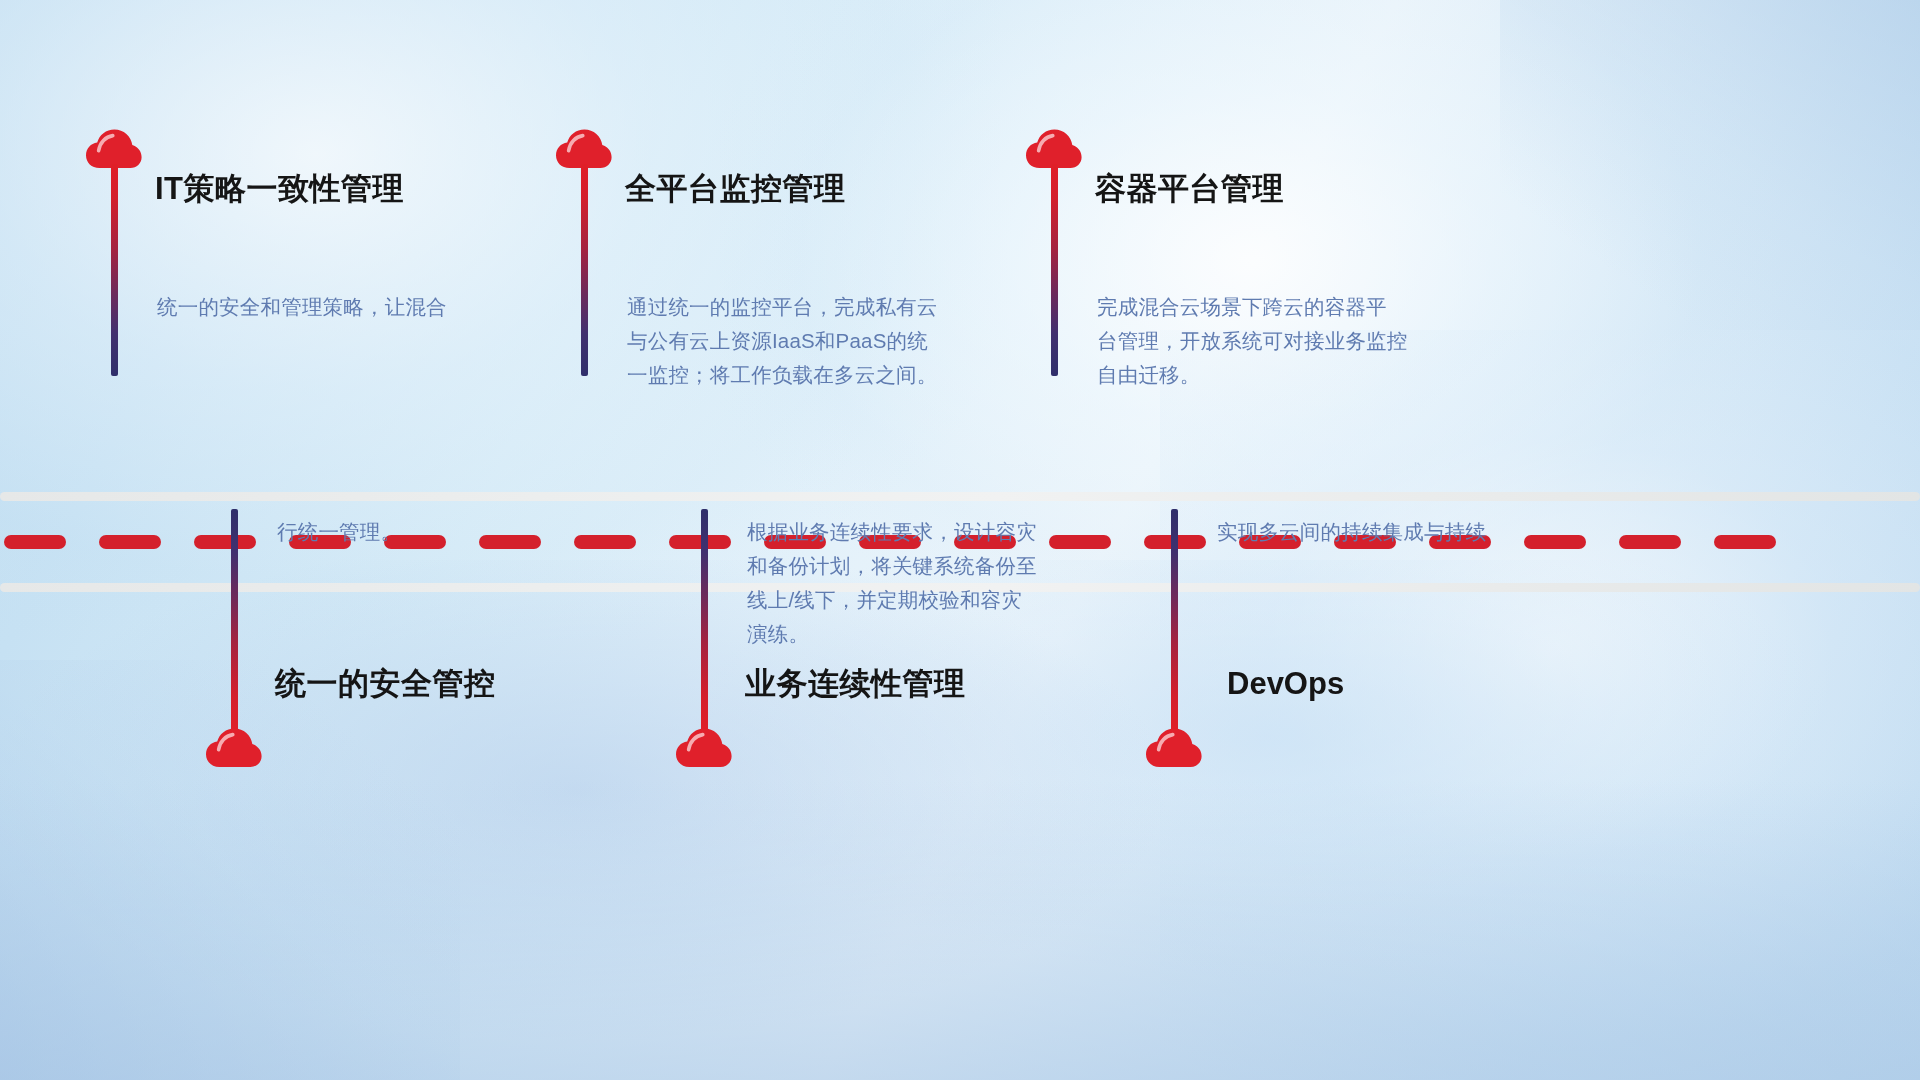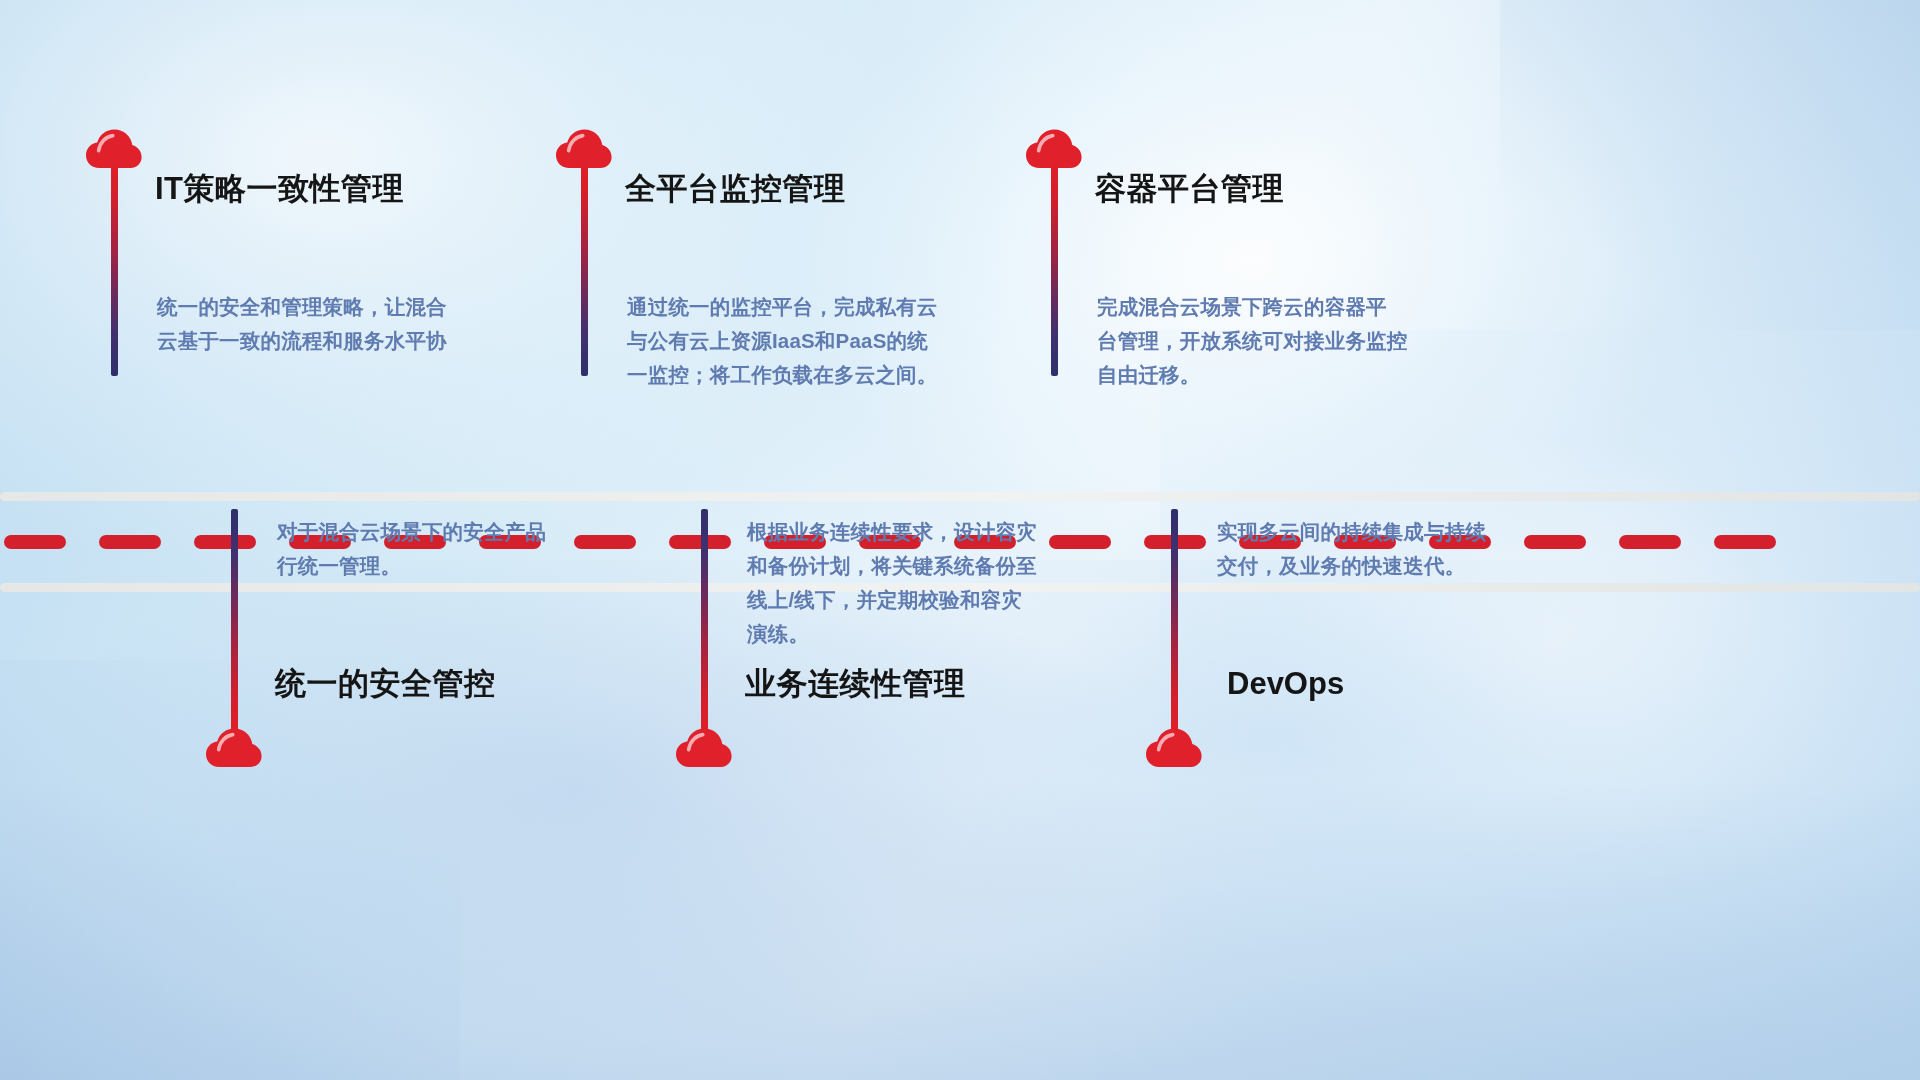--- a/index.html
+++ b/index.html
@@ -196,21 +196,21 @@
   .heading.latin { letter-spacing: 0px; margin-left: 12px; }
 
   .body-text {
     position: absolute;
     font-size: 20.5px;
     line-height: 34px;
     color: #5f7bb0;
     width: 320px;
     letter-spacing: 0.2px;
   }
-  .body-text .ln { display: block; white-space: nowrap; font-weight: bold; }
+  .body-text .ln { display: block; white-space: nowrap; }
 
   
   .col-top .marker  { left: 0;   top: 0; }
   .col-top .stem    { left: 26px; top: 36px; height: 212px; }
   .col-top .heading { left: 70px; top: 42px; }
   .col-top .body-text { left: 72px; top: 162px; }
 
   
   .col-bot .body-text { left: 72px; top: 10px; }
   .col-bot .heading   { left: 70px; top: 160px; }
@@ -235,21 +235,20 @@
     <div class="marker">
       <svg class="cloud" viewBox="0 0 58 42">
         <path d="M14.5 40 C6.5 40 1 34.5 1 27.2 C1 20.6 5.8 15.4 12.2 14.6 C14.2 6.8 21.2 1.4 29.4 1.4 C38.6 1.4 46.2 8.2 47.3 17.1 C52.6 18.6 56.6 23.4 56.6 29.2 C56.6 35.3 51.7 40 45.4 40 Z" fill="#e0202b"></path>
         <path d="M13.6 22.6 C14.9 14.4 20.6 8.6 27.8 7.6" fill="none" stroke="#f7b9bd" stroke-width="3.6" stroke-linecap="round" opacity="0.92"></path>
       </svg>
     </div>
     <div class="stem stem-down"></div>
     <div class="heading">IT策略一致性管理</div>
     <div class="body-text">
       <span class="ln">统一的安全和管理策略，让混合</span>
-      <span class="ln">云基于一致的流程和服务水平协</span>
     </div>
   </div>
 
   <div class="col col-top" style="left:555px;">
     <div class="marker">
       <svg class="cloud" viewBox="0 0 58 42">
         <path d="M14.5 40 C6.5 40 1 34.5 1 27.2 C1 20.6 5.8 15.4 12.2 14.6 C14.2 6.8 21.2 1.4 29.4 1.4 C38.6 1.4 46.2 8.2 47.3 17.1 C52.6 18.6 56.6 23.4 56.6 29.2 C56.6 35.3 51.7 40 45.4 40 Z" fill="#e0202b"></path>
         <path d="M13.6 22.6 C14.9 14.4 20.6 8.6 27.8 7.6" fill="none" stroke="#f7b9bd" stroke-width="3.6" stroke-linecap="round" opacity="0.92"></path>
       </svg>
     </div>
@@ -299,21 +298,20 @@
         <div class="dash" style="background: rgb(212, 32, 44);"></div>
         <div class="dash" style="background: rgb(212, 32, 44);"></div>
         <div class="dash" style="background: rgb(212, 32, 44);"></div>
         <div class="dash" style="background: rgb(212, 32, 44);"></div>
       </div>
     <div class="road-edge bottom"></div>
   </div>
 
   <div class="col col-bot" style="left:205px;">
     <div class="body-text">
-      <span class="ln">对于混合云场景下的安全产品</span>
       <span class="ln">行统一管理。</span>
     </div>
     <div class="stem stem-up"></div>
     <div class="heading">统一的安全管控</div>
     <div class="marker">
       <svg class="cloud" viewBox="0 0 58 42">
         <path d="M14.5 40 C6.5 40 1 34.5 1 27.2 C1 20.6 5.8 15.4 12.2 14.6 C14.2 6.8 21.2 1.4 29.4 1.4 C38.6 1.4 46.2 8.2 47.3 17.1 C52.6 18.6 56.6 23.4 56.6 29.2 C56.6 35.3 51.7 40 45.4 40 Z" fill="#e0202b"></path>
         <path d="M13.6 22.6 C14.9 14.4 20.6 8.6 27.8 7.6" fill="none" stroke="#f7b9bd" stroke-width="3.6" stroke-linecap="round" opacity="0.92"></path>
       </svg>
     </div>
@@ -332,21 +330,20 @@
       <svg class="cloud" viewBox="0 0 58 42">
         <path d="M14.5 40 C6.5 40 1 34.5 1 27.2 C1 20.6 5.8 15.4 12.2 14.6 C14.2 6.8 21.2 1.4 29.4 1.4 C38.6 1.4 46.2 8.2 47.3 17.1 C52.6 18.6 56.6 23.4 56.6 29.2 C56.6 35.3 51.7 40 45.4 40 Z" fill="#e0202b"></path>
         <path d="M13.6 22.6 C14.9 14.4 20.6 8.6 27.8 7.6" fill="none" stroke="#f7b9bd" stroke-width="3.6" stroke-linecap="round" opacity="0.92"></path>
       </svg>
     </div>
   </div>
 
   <div class="col col-bot" style="left:1145px;">
     <div class="body-text">
       <span class="ln">实现多云间的持续集成与持续</span>
-      <span class="ln">交付，及业务的快速迭代。</span>
     </div>
     <div class="stem stem-up"></div>
     <div class="heading latin">DevOps</div>
     <div class="marker">
       <svg class="cloud" viewBox="0 0 58 42">
         <path d="M14.5 40 C6.5 40 1 34.5 1 27.2 C1 20.6 5.8 15.4 12.2 14.6 C14.2 6.8 21.2 1.4 29.4 1.4 C38.6 1.4 46.2 8.2 47.3 17.1 C52.6 18.6 56.6 23.4 56.6 29.2 C56.6 35.3 51.7 40 45.4 40 Z" fill="#e0202b"></path>
         <path d="M13.6 22.6 C14.9 14.4 20.6 8.6 27.8 7.6" fill="none" stroke="#f7b9bd" stroke-width="3.6" stroke-linecap="round" opacity="0.92"></path>
       </svg>
     </div>
   </div>

